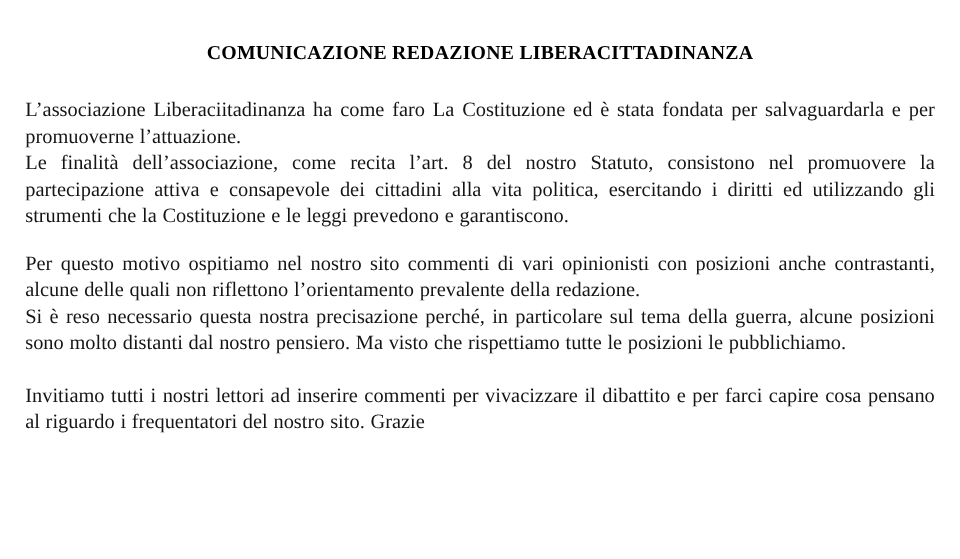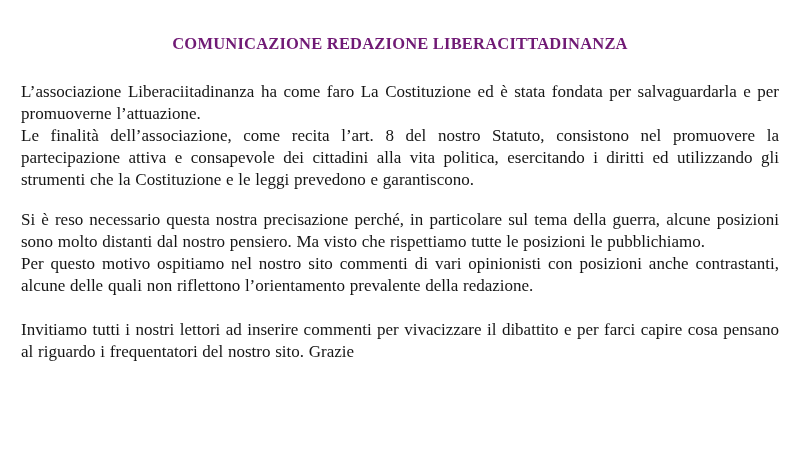--- a/index.html
+++ b/index.html
@@ -18,21 +18,21 @@
     color: #151515;
     overflow: hidden;
   }
   .doc-title {
     text-align: center;
     font-weight: bold;
     font-size: 16.5px;
     line-height: 20px;
     letter-spacing: 0.2px;
     margin: 0 0 27px 0;
-    color: #701a75;
+    color: #000000;
   }
   .text-block {
     margin: 0 0 18px 0;
   }
   .text-block.last-block {
     margin-top: 22px;
   }
   .sentence {
     text-align: justify;
     font-size: 17px;
@@ -47,21 +47,21 @@
 <div class="page">
 
   <h1 class="doc-title">COMUNICAZIONE REDAZIONE LIBERACITTADINANZA</h1>
 
   <div class="text-block">
     <p class="sentence">L’associazione Liberaciitadinanza ha come faro La Costituzione ed è stata fondata per salvaguardarla e per promuoverne l’attuazione.</p>
     <p class="sentence">Le finalità dell’associazione, come recita l’art. 8 del nostro Statuto, consistono nel promuovere la partecipazione attiva e consapevole dei cittadini alla vita politica, esercitando i diritti ed utilizzando gli strumenti che la Costituzione e le leggi prevedono e garantiscono.</p>
   </div>
 
   <div class="text-block">
+    <p class="sentence">Per questo motivo ospitiamo nel nostro sito commenti di vari opinionisti con posizioni anche contrastanti, alcune delle quali  non riflettono l’orientamento prevalente della redazione.</p>
     <p class="sentence">Si è reso necessario questa nostra precisazione perché, in particolare sul tema della guerra, alcune posizioni sono  molto distanti dal nostro pensiero. Ma visto che rispettiamo tutte le posizioni le pubblichiamo.</p>
-    <p class="sentence">Per questo motivo ospitiamo nel nostro sito commenti di vari opinionisti con posizioni anche contrastanti, alcune delle quali  non riflettono l’orientamento prevalente della redazione.</p>
   </div>
 
   <div class="text-block last-block">
     <p class="sentence">Invitiamo tutti i nostri lettori ad inserire commenti per vivacizzare il dibattito e per farci capire cosa pensano al riguardo i frequentatori del nostro sito. Grazie</p>
   </div>
 
 </div>
 
 </body></html>

